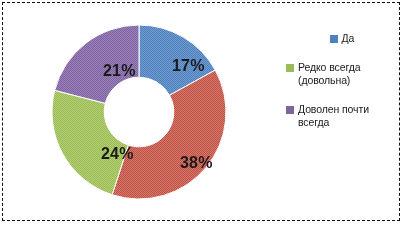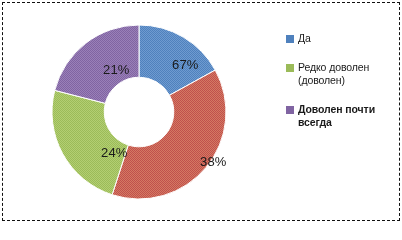--- a/index.html
+++ b/index.html
@@ -39,38 +39,39 @@
   .donut-svg {
     position: absolute;
     left: 50px;
     top: 23px;
     width: 178px;
     height: 178px;
   }
   .pct-label {
     position: absolute;
     font-family: "Liberation Sans", sans-serif;
-    font-size: 13px;
-    font-weight: normal;
+    font-size: 16px;
+    font-weight: bold;
     color: #1a1a1a;
     letter-spacing: 0.2px;
     white-space: nowrap;
   }
   #legend {
     position: absolute;
     left: 286px;
     top: 32px;
     width: 112px;
   }
   .legend-item {
     display: flex;
     align-items: flex-start;
     margin-bottom: 16px;
+    justify-content: center;
   }
-  .legend-item:last-child { margin-bottom: 2px; font-weight: bold; }
+  .legend-item:last-child { margin-bottom: 2px; }
   .legend-swatch {
     width: 8px;
     height: 8px;
     flex: 0 0 8px;
     margin-top: 3px;
     margin-right: 4px;
   }
   .legend-label {
     font-family: "Liberation Sans", sans-serif;
     font-size: 10.5px;
@@ -113,36 +114,36 @@
       </defs>
       <g id="slices">
           <path d="M 89 2 A 87 87 0 0 1 165.23868116381612 47.08743035315078 L 119.49547246552646 72.2349721412603 A 34.800000000000004 34.800000000000004 0 0 0 89 54.199999999999996 Z" fill="url(#tex0)" stroke="#ffffff" stroke-width="1"></path>
           <path d="M 165.23868116381612 47.08743035315078 A 87 87 0 0 1 62.11552148937958 171.74191691767837 L 78.24620859575182 122.09676676707136 A 34.800000000000004 34.800000000000004 0 0 0 119.49547246552646 72.2349721412603 Z" fill="url(#tex1)" stroke="#ffffff" stroke-width="1"></path>
           <path d="M 62.11552148937958 171.74191691767837 A 87 87 0 0 1 4.7332649818090715 67.36397981665769 L 55.293305992723624 80.34559192666308 A 34.800000000000004 34.800000000000004 0 0 0 78.24620859575182 122.09676676707136 Z" fill="url(#tex2)" stroke="#ffffff" stroke-width="1"></path>
           <path d="M 4.7332649818090715 67.36397981665769 A 87 87 0 0 1 88.99999999999999 2 L 89 54.199999999999996 A 34.800000000000004 34.800000000000004 0 0 0 55.293305992723624 80.34559192666308 Z" fill="url(#tex3)" stroke="#ffffff" stroke-width="1"></path>
         </g>
     </svg>
 
     <div id="pct-labels">
-        <div class="pct-label" style="left: 172px; top: 57px;">67%</div>
-        <div class="pct-label" style="left: 180px; top: 154px; margin-left: 20px;">38%</div>
+        <div class="pct-label" style="left: 172px; top: 57px;">17%</div>
+        <div class="pct-label" style="left: 180px; top: 154px;">38%</div>
         <div class="pct-label" style="left: 101px; top: 145px;">24%</div>
         <div class="pct-label" style="left: 103px; top: 62px;">21%</div>
       </div>
 
   </div>
 
   <div id="legend">
       <div class="legend-item">
         <span class="legend-swatch" style="background: rgb(79, 129, 189);"></span>
         <span class="legend-label">Да</span>
       </div>
       <div class="legend-item">
         <span class="legend-swatch" style="background: rgb(155, 187, 89);"></span>
-        <span class="legend-label">Редко доволен (доволен)</span>
+        <span class="legend-label">Редко всегда (довольна)</span>
       </div>
       <div class="legend-item">
         <span class="legend-swatch" style="background: rgb(128, 100, 162);"></span>
         <span class="legend-label">Доволен почти всегда</span>
       </div>
     </div>
 
 </div>
 
 </body></html>

